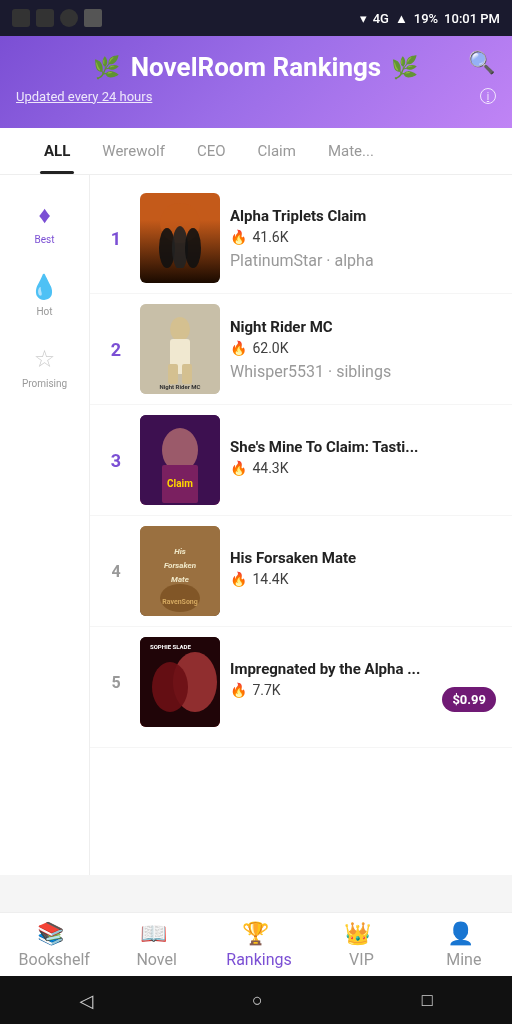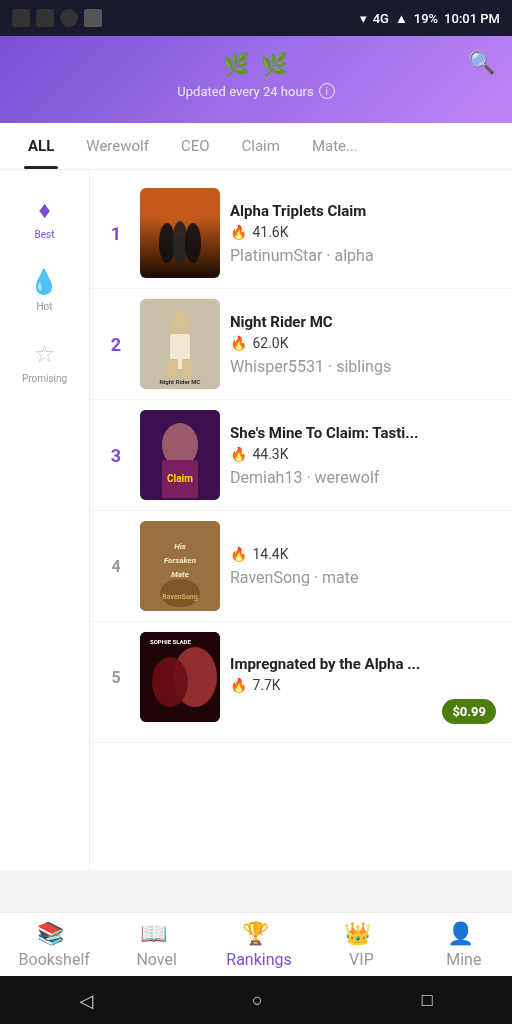--- a/index.html
+++ b/index.html
@@ -74,40 +74,41 @@
     }
     .laurel {
       font-size: 22px;
       opacity: 0.9;
     }
     .banner-subtitle {
       color: rgba(255,255,255,0.85);
       font-size: 13px;
       display: flex;
       align-items: center;
-      justify-content: center;
+      justify-content: space-between;
       gap: 5px;
+      text-decoration: underline;
     }
     .info-circle {
       width: 16px;
       height: 16px;
       border: 1.5px solid rgba(255,255,255,0.8);
       border-radius: 50%;
       display: inline-flex;
       align-items: center;
       justify-content: center;
       font-size: 10px;
       color: rgba(255,255,255,0.8);
     }
 
     
     .category-tabs {
       background: white;
       display: flex;
-      padding: 0 12px;
+      padding: 0 28px;
       border-bottom: 1px solid #eee;
       overflow-x: auto;
       white-space: nowrap;
     }
     .category-tabs::-webkit-scrollbar { display: none; }
     .tab-item {
       padding: 14px 16px;
       font-size: 15px;
       color: #999;
       cursor: pointer;
@@ -251,29 +252,29 @@
     .stat-number {
       font-size: 14px;
       color: #404040;
     }
     .book-author {
       font-size: 16px;
       color: #999;
     }
 
     .price-badge {
-      background: #4d7c0f;
+      background: #701a75;
       color: white;
       font-size: 13px;
       font-weight: bold;
       padding: 5px 10px;
       border-radius: 20px;
       position: absolute;
       right: 16px;
-      bottom: 18px;
+      bottom: 35px;
     }
 
     
     .bottom-nav {
       position: fixed;
       bottom: 48px;
       left: 0;
       width: 512px;
       background: white;
       border-top: 1px solid #eee;
@@ -359,20 +360,21 @@
     <span>▲</span>
     <span>19%</span>
     <span>10:01 PM</span>
   </div>
 </div>
 
 <div class="header-banner">
   <button class="search-btn">🔍</button>
   <div class="banner-title">
     <span class="laurel">🌿</span>
+    <span>NovelRoom Rankings</span>
     <span class="laurel">🌿</span>
   </div>
   <div class="banner-subtitle">
     <span>Updated every 24 hours</span>
     <span class="info-circle">i</span>
   </div>
 </div>
 
 <div class="category-tabs">
   <div class="tab-item active">ALL</div>
@@ -463,47 +465,42 @@
             <text x="40" y="72" text-anchor="middle" fill="#ffd700" font-size="10" font-weight="bold">Claim</text>
           </svg>
         </div>
       </div>
       <div class="book-info">
         <div class="book-title">She's Mine To Claim: Tasti...</div>
         <div class="book-stats">
           <span class="fire-icon">🔥</span>
           <span class="stat-number">44.3K</span>
         </div>
-        <div class="book-author">
-          <span>Demiah13</span> · <span>werewolf</span>
-        </div>
       </div>
     </div>
 
     <div class="rank-item">
       <span class="rank-number other">4</span>
       <div class="book-cover-placeholder figure-forsaken">
         <div style="width:100%;height:100%;border-radius:6px;overflow:hidden;">
           <svg width="80" height="90" viewBox="0 0 80 90">
             <rect width="80" height="90" fill="#9a7040"></rect>
             <text x="40" y="28" text-anchor="middle" fill="#f0e8c8" font-size="8" font-style="italic">His</text>
             <text x="40" y="42" text-anchor="middle" fill="#f0e8c8" font-size="8" font-style="italic">Forsaken</text>
             <text x="40" y="56" text-anchor="middle" fill="#f0e8c8" font-size="8" font-style="italic">Mate</text>
             <ellipse cx="40" cy="72" rx="20" ry="14" fill="#7a5020" opacity="0.8"></ellipse>
             <text x="40" y="78" text-anchor="middle" fill="#d4a860" font-size="7">RavenSong</text>
           </svg>
         </div>
       </div>
       <div class="book-info">
+        <div class="book-title">His Forsaken Mate</div>
         <div class="book-stats">
           <span class="fire-icon">🔥</span>
           <span class="stat-number">14.4K</span>
-        </div>
-        <div class="book-author">
-          <span>RavenSong</span> · <span>mate</span>
         </div>
       </div>
     </div>
 
     <div class="rank-item" style="padding-bottom:20px;">
       <span class="rank-number other">5</span>
       <div class="book-cover-placeholder figure-impregnated">
         <div style="width:100%;height:100%;border-radius:6px;overflow:hidden;">
           <svg width="80" height="90" viewBox="0 0 80 90">
             <rect width="80" height="90" fill="#200508"></rect>

